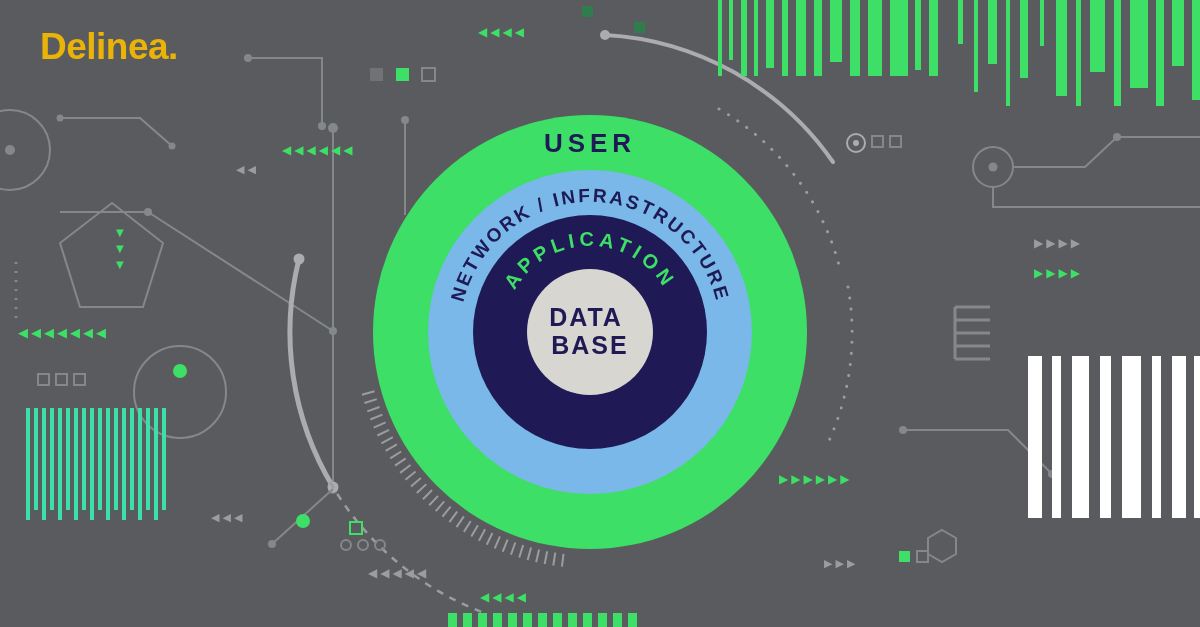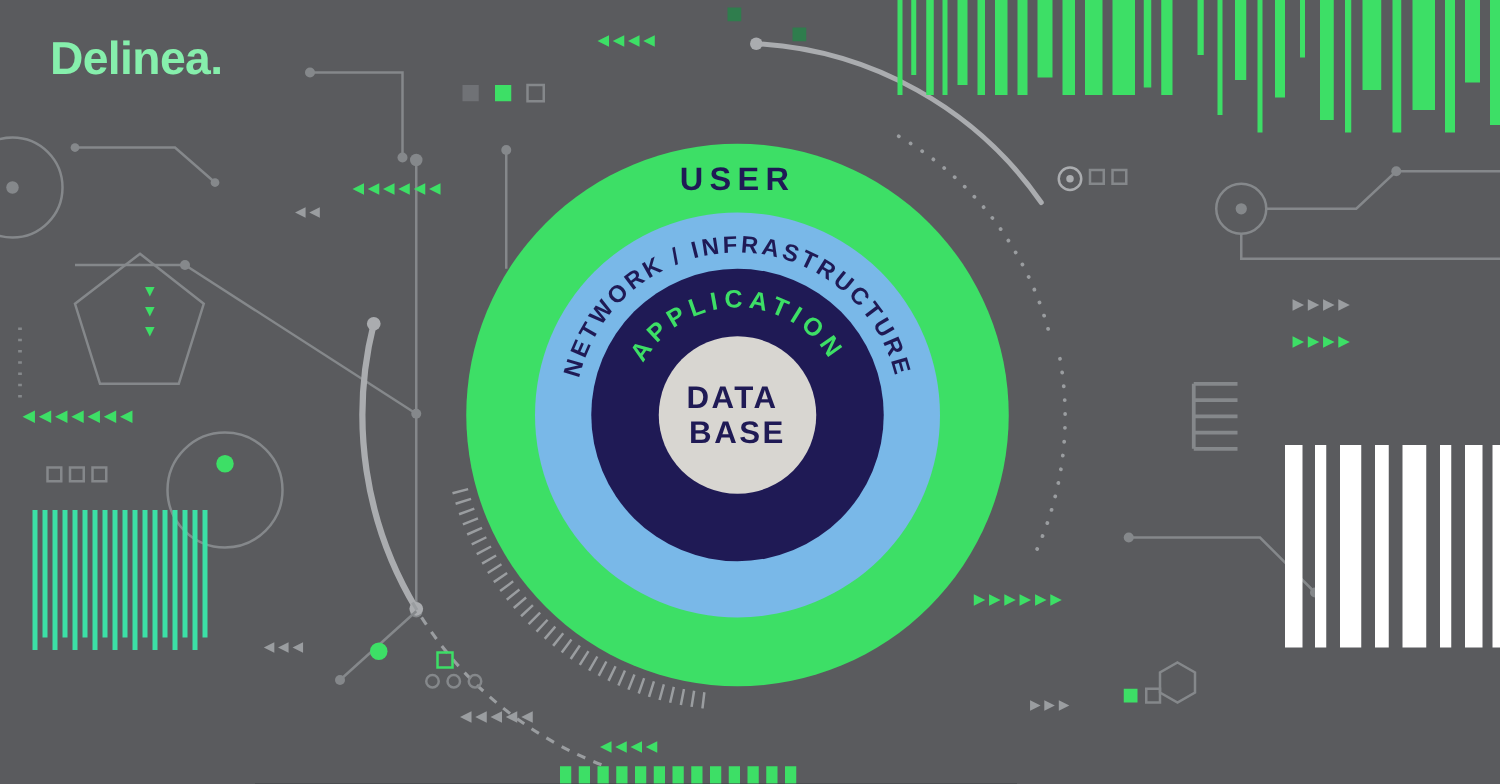--- a/index.html
+++ b/index.html
@@ -5,21 +5,21 @@
   html,body{margin:0;padding:0;background:#3a3b3d;}
   .canvas{
     position:relative;
     width:1200px;height:627px;
     background:#5a5b5e;
     overflow:hidden;
     font-family:"Liberation Sans", sans-serif;
   }
   .logo{
     position:absolute;left:40px;top:26px;
-    font-size:37px;font-weight:700;color:#86efac;
+    font-size:37px;font-weight:700;color:#eab308;
     letter-spacing:-0.5px;z-index:5;
   }
   svg{position:absolute;left:0;top:0;}
   .svg-label{font-family:"Liberation Sans", sans-serif;font-weight:700;}
   .arrow-row{font-family:"DejaVu Sans", sans-serif;}
 </style>
 </head>
 <body>
 
 <div class="canvas">

